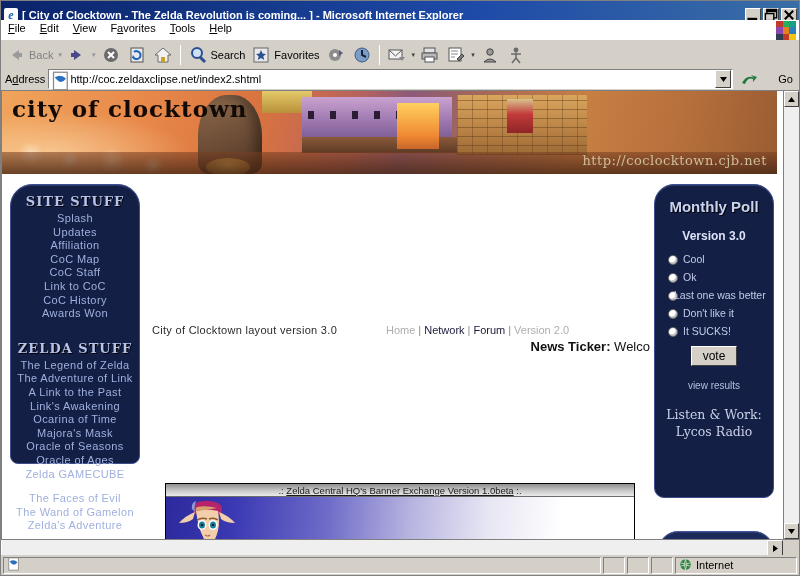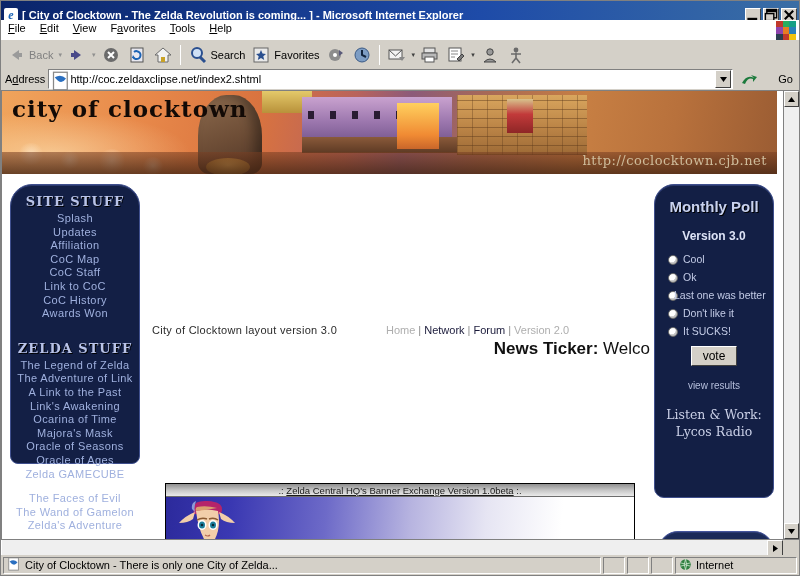--- a/index.html
+++ b/index.html
@@ -239,21 +239,21 @@
     position:absolute;left:4px;top:140px;font-size:11px;color:#2b2b2b;
     letter-spacing:.3px;white-space:nowrap;
   }
   .navline{
     position:absolute;left:238px;top:140px;font-size:11px;white-space:nowrap;
   }
   .navline a{ text-decoration:none;color:#1a1a3a; }
   .navline a.dim{ color:#aeaeae; }
   .navline span.sep{ color:#8d8d8d;padding:0 3px; }
   .ticker{
-    position:absolute;left:240px;top:155px;width:262px;font-size:17px;
+    position:absolute;left:240px;top:155px;width:262px;font-size:13px;
     text-align:right;white-space:nowrap;overflow:hidden;color:#111;
   }
   .ticker b{ font-weight:bold; }
 
   
   .bx{
     position:absolute;left:17px;top:299px;width:470px;height:83px;
     border:1px solid #000;background:#fff;overflow:hidden;
   }
   .bx-bar{
@@ -640,21 +640,20 @@
   </div>
 
   <div class="statusbar">
     <div class="st-cell st-main">
       <span>
         <svg width="14" height="14" viewBox="0 0 16 16">
             <rect x="2" y="1" width="11" height="14" fill="#fff" stroke="#888"></rect>
             <path d="M3 5 q5 -3 9 1 q-4 6 -9 -1 Z" fill="#2a6fc0"></path>
           </svg>
       </span>
-      <span>City of Clocktown - There is only one City of Zelda...</span>
     </div>
     <div class="st-cell st-small"></div>
     <div class="st-cell st-small"></div>
     <div class="st-cell st-small"></div>
     <div class="st-cell st-zone">
       <span>
         <svg width="13" height="13" viewBox="0 0 16 16">
           <circle cx="8" cy="8" r="6.5" fill="#2f7f3f"></circle>
           <path d="M2 6 q6 3 12 0 M2 10 q6 -3 12 0 M8 1.5 q-3 6.5 0 13 M8 1.5 q3 6.5 0 13" stroke="#cfe8d0" stroke-width="1" fill="none"></path>
         </svg>

